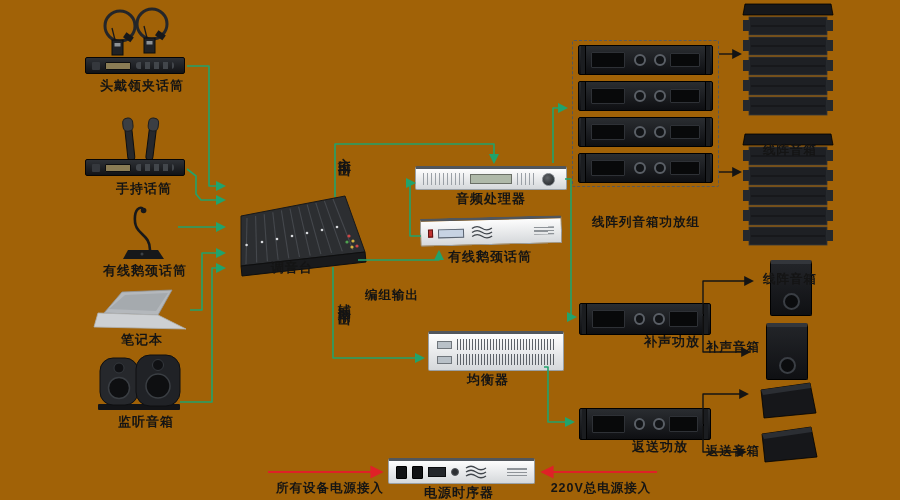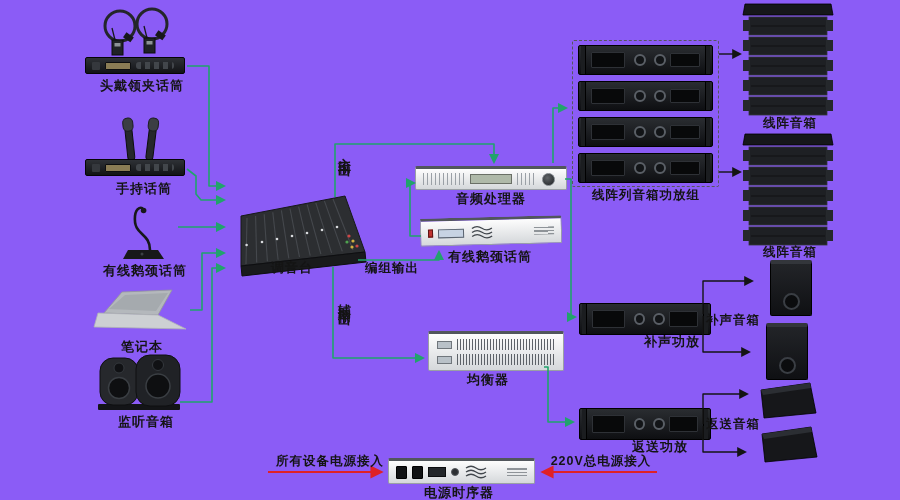--- a/index.html
+++ b/index.html
@@ -1,23 +1,23 @@
 <!DOCTYPE html>
 <html><head>
 <meta charset="utf-8">
 <style>
   html,body{margin:0;padding:0;background:#fff;}
-  .stage{position:relative;width:900px;height:500px;background:#8b5cf6;overflow:hidden;
+  .stage{position:relative;width:900px;height:500px;background:#a16207;overflow:hidden;
          font-family:"Liberation Sans","DejaVu Sans",sans-serif;}
   .stage *{box-sizing:border-box;}
   .abs{position:absolute;}
   
   .lbl{position:absolute;font-size:13px;font-weight:700;color:#141414;text-align:center;
        line-height:1.05;letter-spacing:1px;white-space:nowrap;}
-  .lbl.sm{font-size:12.5px;}
+  .lbl.sm{font-size:12.5px;margin-top:27px;}
   .vlbl{position:absolute;font-size:13px;font-weight:700;color:#141414;
         writing-mode:vertical-rl;text-orientation:upright;letter-spacing:3px;line-height:1;}
   
   .rxbar{position:absolute;height:17px;background:linear-gradient(#2e3136,#121316);
          border:1px solid #050506;border-radius:2px;display:flex;align-items:center;gap:5px;padding:0 6px;}
   .rxbar .sq{width:8px;height:8px;background:#35383d;border-radius:1px;}
   .rxbar .disp{width:26px;height:8px;background:#8a7c55;border:1px solid #0d0e10;border-radius:1px;}
   .rxbar .dots{width:38px;height:7px;border-radius:3px;
         background:repeating-linear-gradient(90deg,#42464b 0 5px,transparent 5px 9px);}
   
@@ -356,21 +356,21 @@
     </g>
     <g fill="none" stroke="#df2127" stroke-width="2.2">
       <polyline points="268,472 381,472" marker-end="url(#m-r)"></polyline>
       <polyline points="657,472 543,472" marker-end="url(#m-r)"></polyline>
     </g>
   </svg>
 
   <div class="lbl" style="left:87px;top:79px;width:110px">头戴领夹话筒</div>
   <div class="lbl" style="left:99px;top:182px;width:90px">手持话筒</div>
   <div class="lbl" style="left:92px;top:264px;width:106px">有线鹅颈话筒</div>
-  <div class="lbl" style="left:97px;top:340px;width:90px">笔记本</div>
+  <div class="lbl" style="left:97px;top:333px;width:90px">笔记本</div>
   <div class="lbl" style="left:101px;top:415px;width:90px">监听音箱</div>
   <div class="lbl" style="left:252px;top:261px;width:80px">调音台</div>
 
   <div class="vlbl" style="left:338px;top:147px">主输出</div>
   <div class="lbl sm" style="left:363px;top:262px;width:58px">编组输出</div>
   <div class="vlbl" style="left:338px;top:293px">辅助输出</div>
 
   <div class="lbl" style="left:446px;top:192px;width:90px">音频处理器</div>
   <div class="lbl" style="left:445px;top:250px;width:90px">有线鹅颈话筒</div>
   <div class="lbl" style="left:448px;top:373px;width:80px">均衡器</div>

